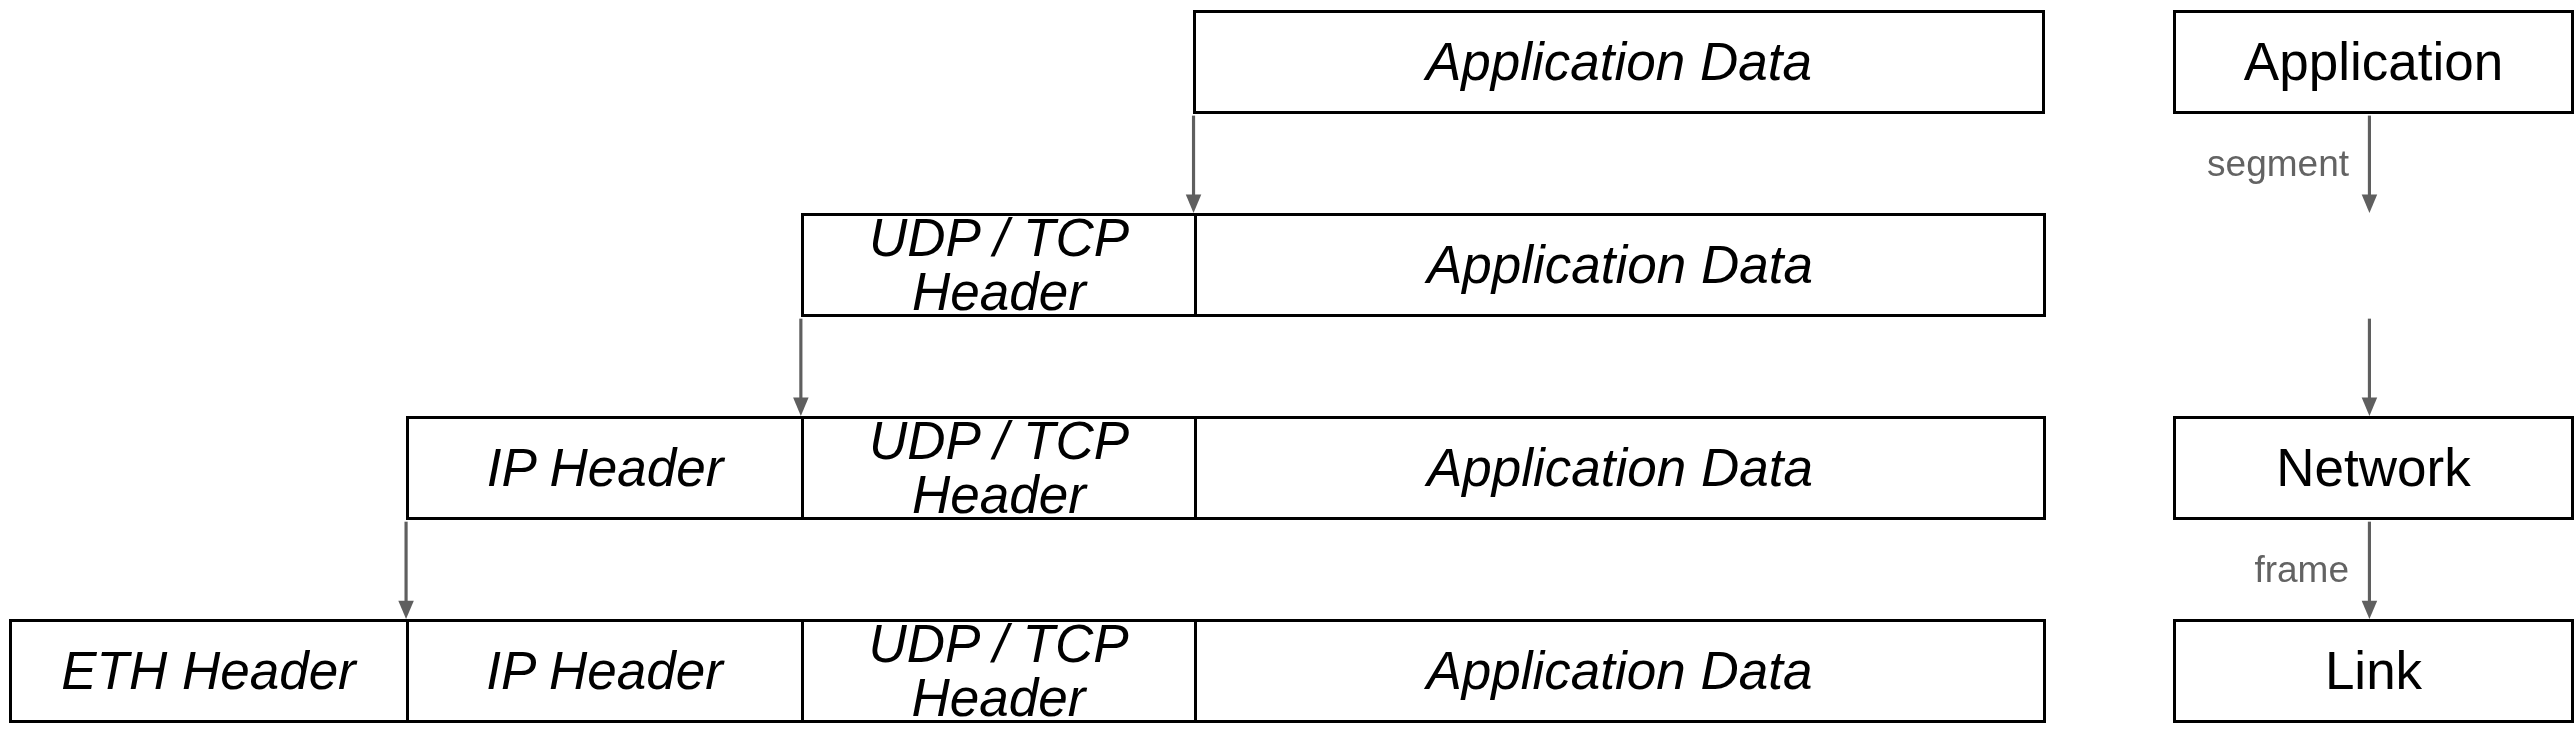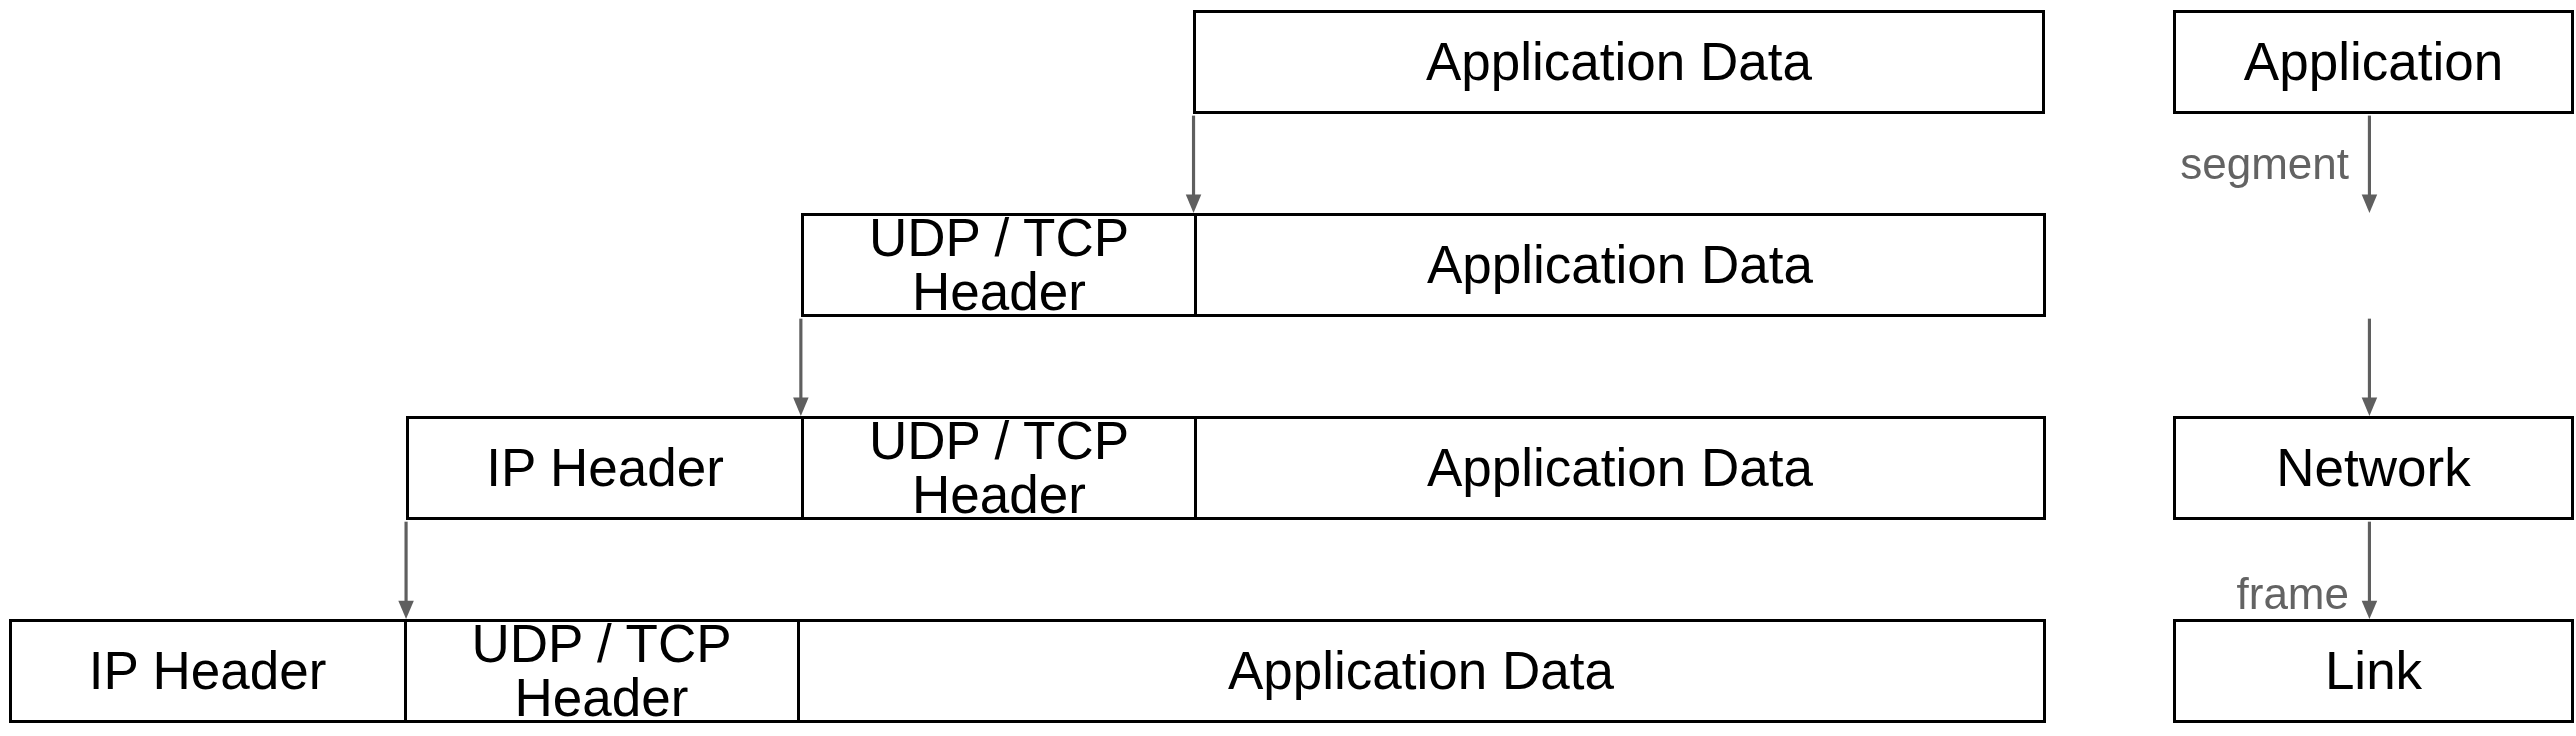--- a/index.html
+++ b/index.html
@@ -18,20 +18,21 @@
   }
   * { box-sizing: border-box; }
 
   
   .erow {
     position: absolute;
     height: 104px;
     display: flex;
     background: #ffffff;
     border: 3.5px solid #000000;
+    font-style: italic;
   }
   .cell {
     display: flex;
     align-items: center;
     justify-content: center;
     border-right: 3.5px solid #000000;
     flex: 0 0 auto;
   }
   .cell:last-child {
     border-right: none;
@@ -60,21 +61,21 @@
     display: flex;
     align-items: center;
     justify-content: center;
   }
 
   
   .arrow-label {
     position: absolute;
     right: 227px;
     transform: translateY(-50%);
-    font-size: 44px;
+    font-size: 37px;
     line-height: 44px;
     color: #636363;
     white-space: nowrap;
     text-align: right;
   }
 
   
   .arrows-svg {
     position: absolute;
     left: 0;
@@ -102,21 +103,21 @@
   .w-ip  { flex: 0 0 395px; }
   .w-udp { flex: 0 0 393px; }
 
   #layer-1 { top: 10px; }
   #layer-2 { top: 213px; }
   #layer-3 { top: 416px; }
   #layer-4 { top: 619px; }
 
   #arrow-label-1 { top: 164px; }
   #arrow-label-2 { top: 367px; }
-  #arrow-label-3 { top: 594px; }
+  #arrow-label-3 { top: 570px; }
 </style>
 </head>
 <body>
 
 <div class="canvas">
 
   <svg class="arrows-svg" viewBox="0 0 3652 1044" xmlns="http://www.w3.org/2000/svg">
 
     <line class="arrow-line" x1="1692" y1="164" x2="1692" y2="280"></line>
     <polygon class="arrow-head" points="1692,302 1681,276 1703,276"></polygon>
@@ -160,20 +161,23 @@
     <div class="cell w-udp">
       <span class="hdr-label">UDP / TCP
 Header</span>
     </div>
     <div class="cell">
       <span class="big-label">Application Data</span>
     </div>
   </div>
 
   <div class="erow" id="row-4">
+    <div class="cell w-eth">
+      <span class="big-label">ETH Header</span>
+    </div>
     <div class="cell w-ip">
       <span class="big-label">IP Header</span>
     </div>
     <div class="cell w-udp">
       <span class="hdr-label">UDP / TCP
 Header</span>
     </div>
     <div class="cell">
       <span class="big-label">Application Data</span>
     </div>

